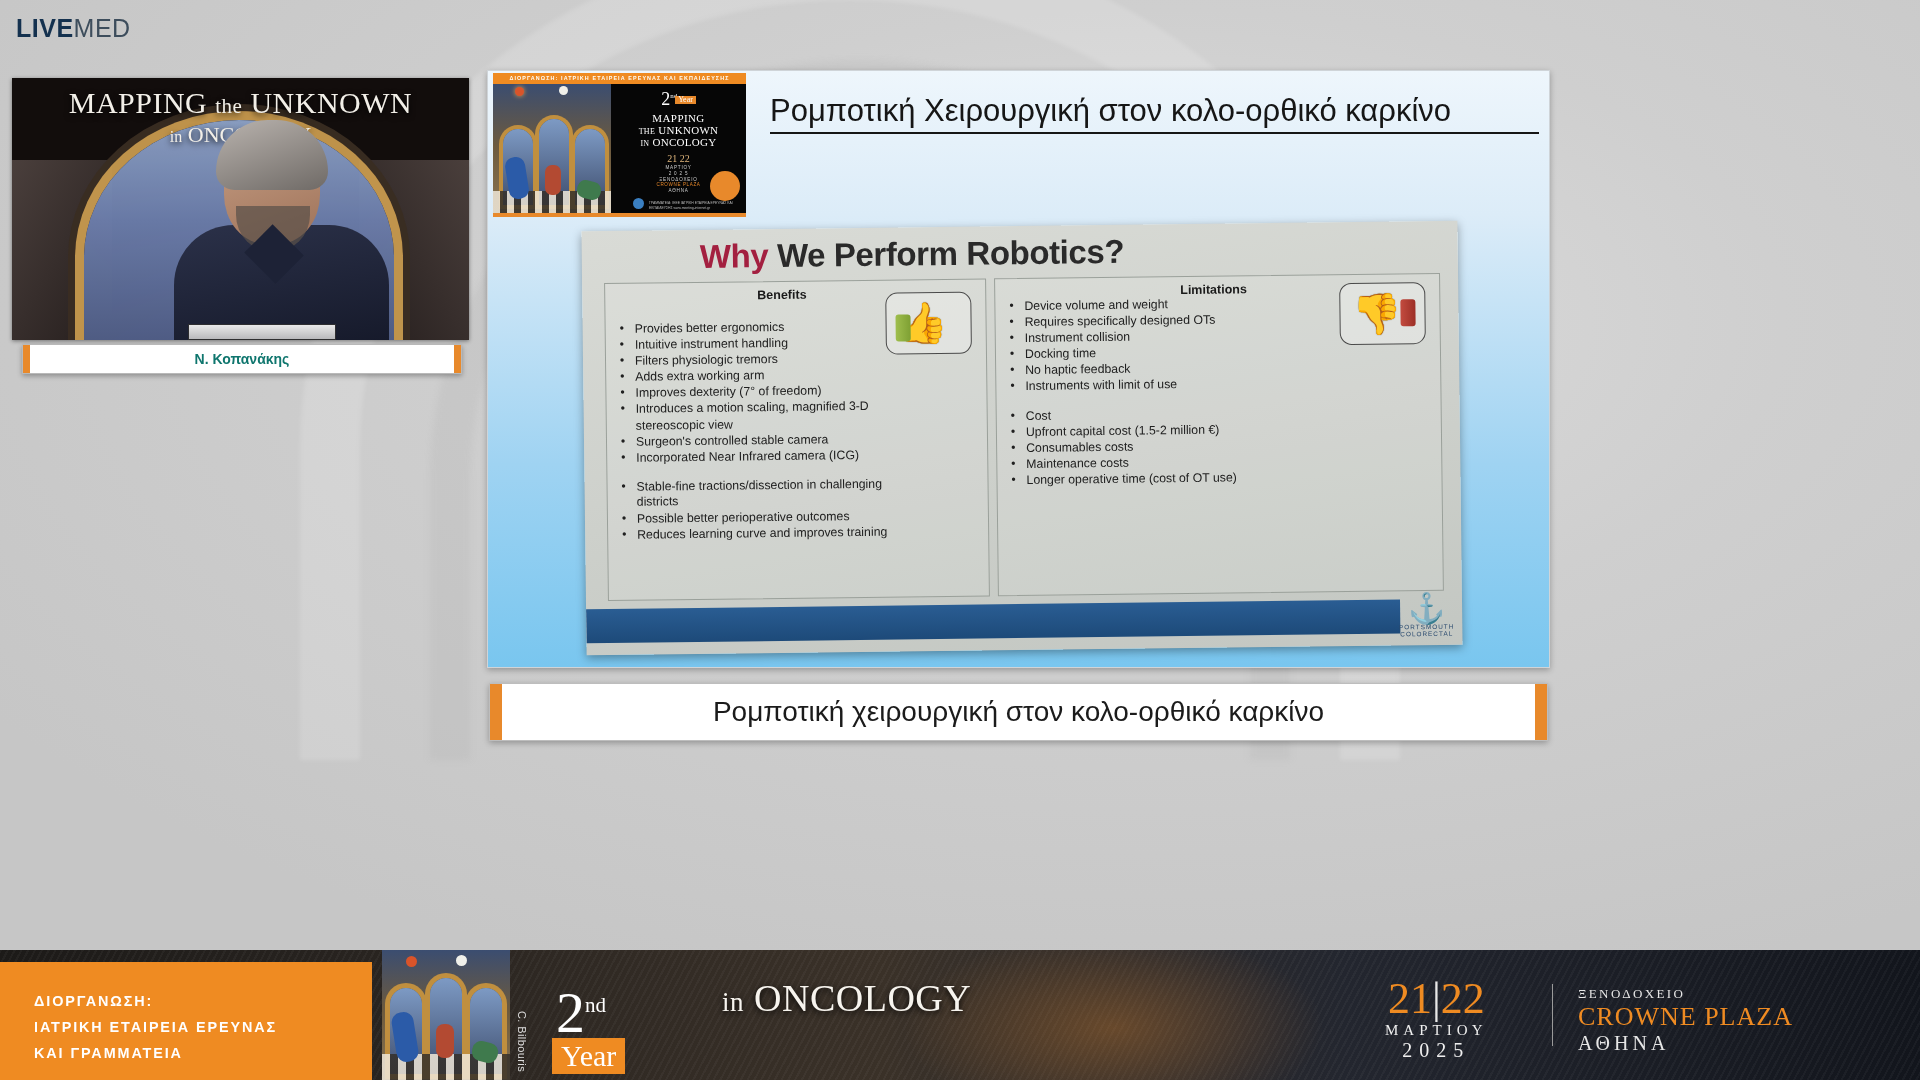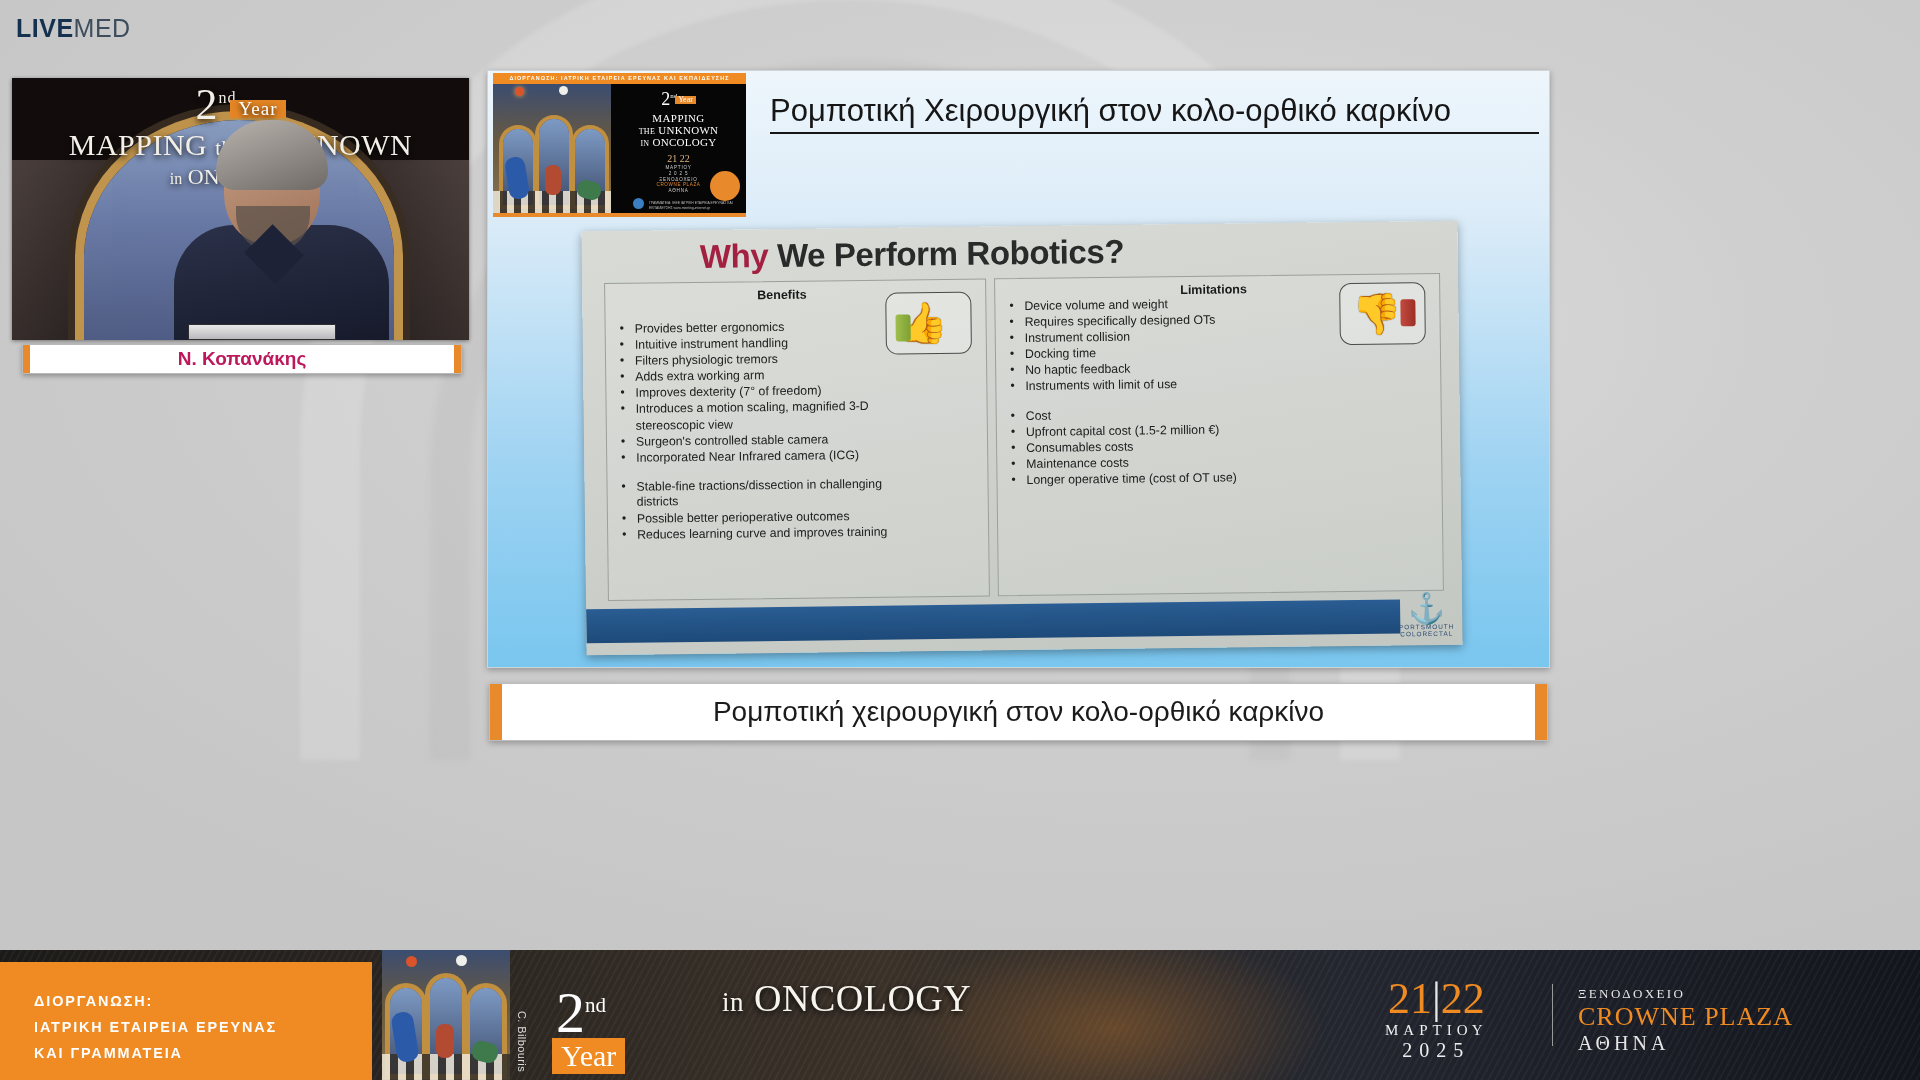--- a/index.html
+++ b/index.html
@@ -100,21 +100,21 @@
     position:absolute; left:22px; top:344px; width:440px; height:30px;
     background:#fff; border:1px solid #b9b9b9;
     box-shadow:0 2px 5px rgba(0,0,0,.3);
     display:flex; align-items:center; justify-content:center;
   }
   .name-plate::before,.name-plate::after{
     content:""; position:absolute; top:0; bottom:0; width:7px; background:#e8892b;
   }
   .name-plate::before{ left:0; }
   .name-plate::after{ right:0; }
-  .name-plate span{ font-size:19px; font-weight:bold; color:#be185d; }
+  .name-plate span{ font-size:14px; font-weight:bold; color:#0f766e; }
 
   
   .slide{
     position:absolute; left:487px; top:70px; width:1063px; height:598px;
     background:linear-gradient(180deg,#eef6fc 0%,#dcecf8 24%,#9fd3f2 66%,#79c6ef 100%);
     border:1px solid #cfd4d8; box-shadow:0 2px 6px rgba(0,0,0,.28);
     overflow:hidden;
   }
   .poster-thumb{
     position:absolute; left:5px; top:2px; width:253px; height:144px;
@@ -302,23 +302,20 @@
   <span class="a">LIVE</span><span class="b">MED</span>
 </div>
 
 <div class="video-wrap">
   <div class="video">
     <div class="vid-backdrop"></div>
     <div class="vid-rock-l"></div>
     <div class="vid-rock-r"></div>
     <div class="vid-arch"></div>
     <div class="vid-title">
-      <div class="vid-2">
-        <span>2</span><sup>nd</sup><span class="vid-year">Year</span>
-      </div>
       <div class="vid-l1">
         <span>MAPPING</span>
         <span class="sm">the</span>
         <span>UNKNOWN</span>
       </div>
       <div class="vid-l2">
         <span class="sm">in</span>
         <span>ONCOLOGY</span>
       </div>
     </div>

